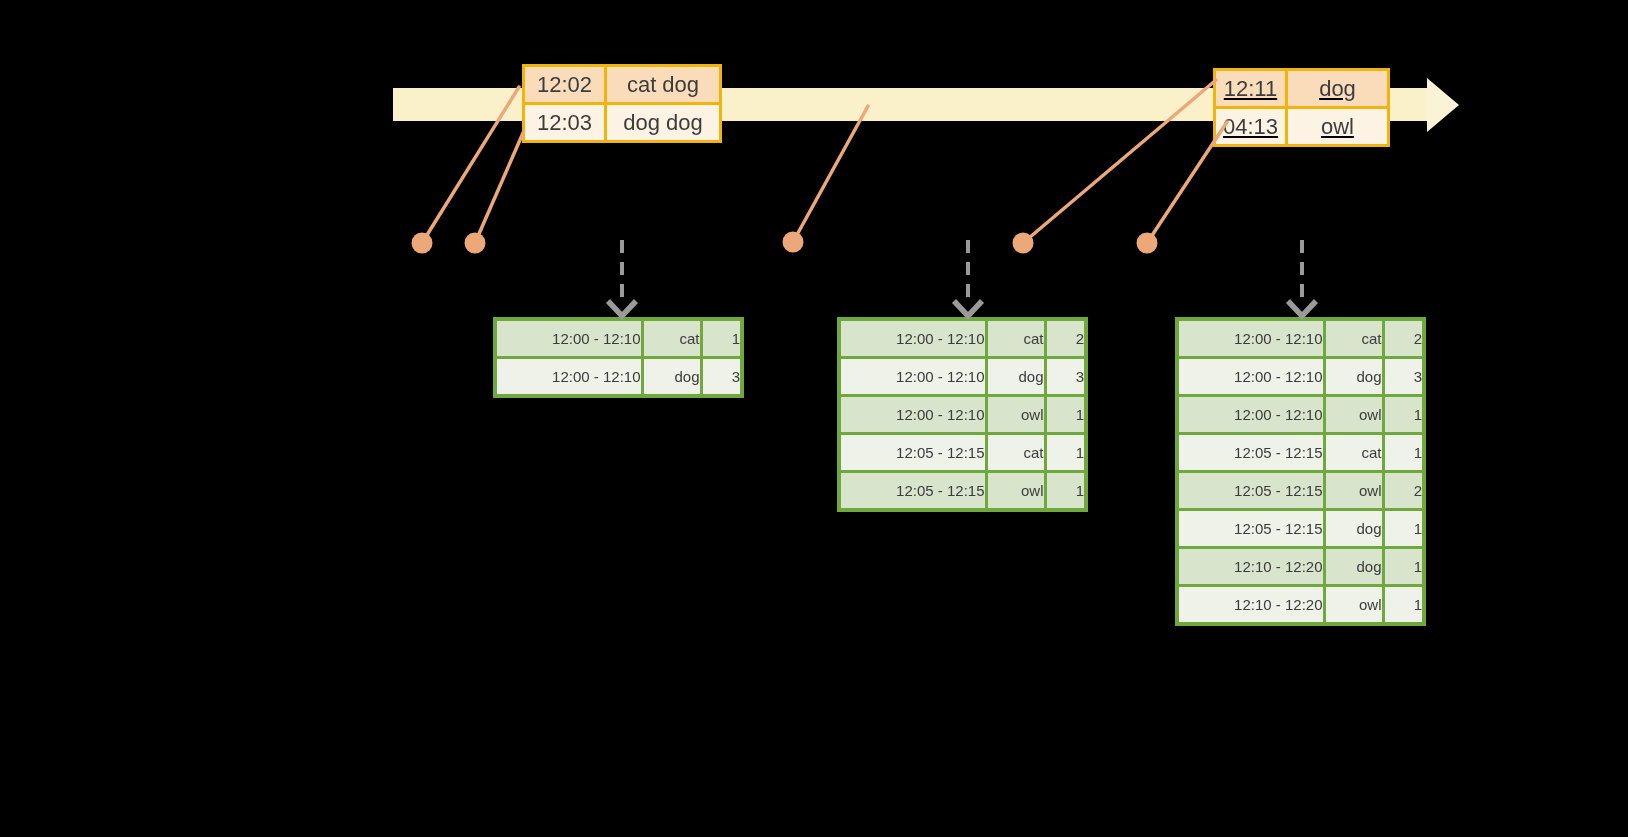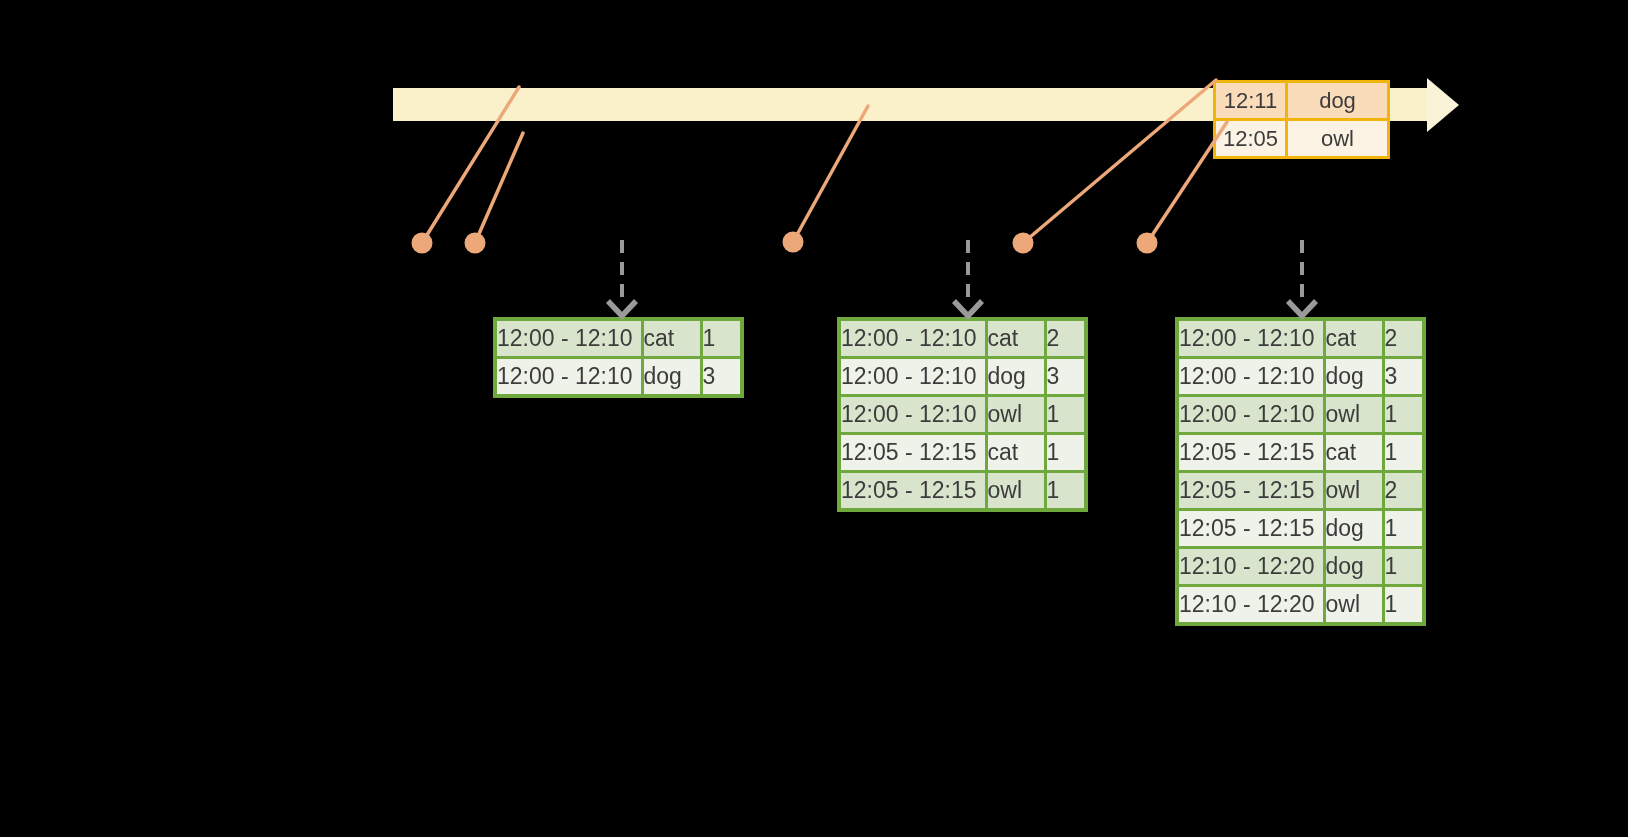--- a/index.html
+++ b/index.html
@@ -71,35 +71,35 @@
   
   table.rtable {
     position: absolute;
     border-collapse: collapse;
     border: 4px solid var(--result_border);
     z-index: 10;
     table-layout: fixed;
   }
   table.rtable td {
     border: 3px solid var(--result_border);
-    text-align: left;
+    text-align: right;
     vertical-align: middle;
-    font-size: 23px;
+    font-size: 15px;
     color: var(--cell_text);
     height: 35px;
     padding: 0;
     overflow: hidden;
     white-space: nowrap;
   }
   table.rtable tbody tr:nth-of-type(odd) td { background: var(--result_row_dark); }
   table.rtable tbody tr:nth-of-type(even) td { background: var(--result_row_light); }
 
   .et1 { left: 522px;  top: 64px; }
   .et2 { left: 867px;  top: 84px; }
-  .et3 { left: 1213px; top: 80px; }
+  .et3 { left: 1213px; top: 68px; text-decoration: underline; }
 
   .rt1 { left: 493px;  top: 317px; }
   .rt2 { left: 837px;  top: 317px; }
   .rt3 { left: 1175px; top: 317px; }
 </style>
 </head>
 <body>
 
 <div class="canvas">
 
@@ -130,36 +130,54 @@
         <line x1="968" y1="240" x2="968" y2="299" stroke-width="4" stroke-dasharray="13 9"></line>
         <polyline points="954,301 968,316 982,301" stroke-width="5.5"></polyline>
       </g>
       <g>
         <line x1="1302" y1="240" x2="1302" y2="299" stroke-width="4" stroke-dasharray="13 9"></line>
         <polyline points="1288,301 1302,316 1316,301" stroke-width="5.5"></polyline>
       </g>
     </g>
   </svg>
 
+  <table class="etable et1">
+    <colgroup>
+        <col style="width:82px">
+        <col style="width:115px">
+      </colgroup>
+    <tbody>
+
+        <tr>
+          <td>12:02</td>
+          <td>cat dog</td>
+        </tr>
+
+        <tr>
+          <td>12:03</td>
+          <td>dog dog</td>
+        </tr>
+      </tbody>
+  </table>
 
 
   <table class="etable et3">
     <colgroup>
         <col style="width:72px">
         <col style="width:102px">
       </colgroup>
     <tbody>
 
         <tr>
           <td>12:11</td>
           <td>dog</td>
         </tr>
 
         <tr>
-          <td>12:05</td>
+          <td>04:13</td>
           <td>owl</td>
         </tr>
       </tbody>
   </table>
 
   <table class="rtable rt1">
     <colgroup>
         <col style="width:147px">
         <col style="width:59px">
         <col style="width:41px">

